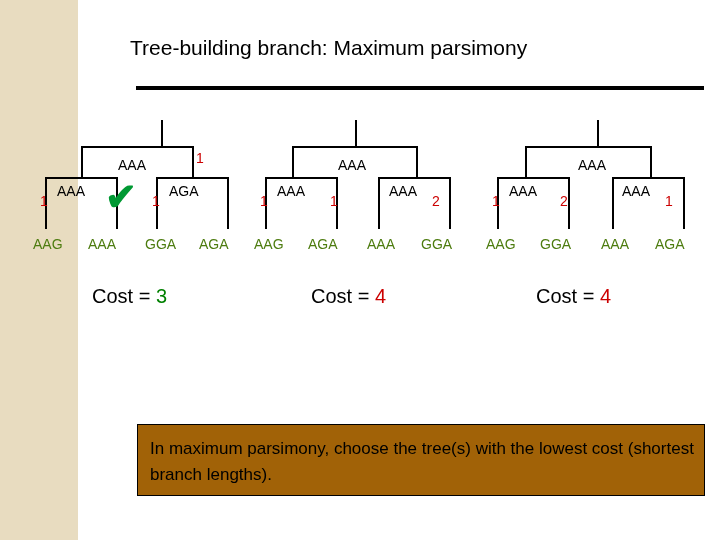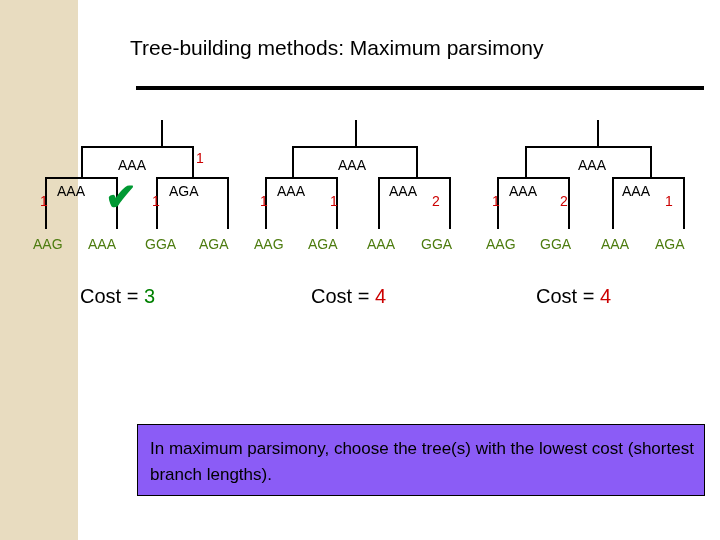--- a/index.html
+++ b/index.html
@@ -10,29 +10,29 @@
   .tree{position:absolute;}
   .hline{position:absolute;background:#000;height:2px;}
   .vline{position:absolute;background:#000;width:2px;}
   .lbl{position:absolute;font-size:14px;color:#000;white-space:nowrap;}
   .num{position:absolute;font-size:14px;color:#cc0000;white-space:nowrap;}
   .leaf{position:absolute;font-size:14px;color:#4d7c0f;white-space:nowrap;}
   .cost{position:absolute;font-size:20px;color:#000;white-space:nowrap;}
   .cost .v{color:#008000;}
   .cost .vr{color:#cc0000;}
   #check{position:absolute;left:105px;top:178px;font-size:38px;color:#009933;font-weight:bold;line-height:1;}
-  #note{position:absolute;left:137px;top:424px;width:566px;height:70px;border:1px solid #000;background:#8b5cf6;}
+  #note{position:absolute;left:137px;top:424px;width:566px;height:70px;border:1px solid #000;background:#a16207;}
   #note p{margin:0;padding:11px 10px 0 12px;font-size:17px;line-height:26px;color:#000;}
 </style>
 </head>
 <body>
 
 <div id="left-band"></div>
 
-<div id="title">Tree-building methods: Maximum parsimony</div>
+<div id="title">Tree-building branch: Maximum parsimony</div>
 <div id="title-rule"></div>
 
 <div class="tree">
 
   <div class="vline" style="left:161px;top:120px;height:28px;"></div>
 
   <div class="hline" style="left:81px;top:146px;width:112px;"></div>
 
   <div class="vline" style="left:81px;top:146px;height:32px;"></div>
 
@@ -53,21 +53,21 @@
   <div class="lbl" style="left:169px;top:183px;">AGA</div>
   <div class="num" style="left:152px;top:193px;">1</div>
 
   <div class="leaf" style="left:33px;top:236px;">AAG</div>
   <div class="leaf" style="left:88px;top:236px;">AAA</div>
   <div class="leaf" style="left:145px;top:236px;">GGA</div>
   <div class="leaf" style="left:199px;top:236px;">AGA</div>
 
   <div id="check">✔</div>
 
-  <div class="cost" style="left:80px;top:285px;">
+  <div class="cost" style="left:92px;top:285px;">
     <span>Cost =</span>
     <span class="v">3</span>
   </div>
 </div>
 
 <div class="tree">
   <div class="vline" style="left:355px;top:120px;height:28px;"></div>
   <div class="hline" style="left:292px;top:146px;width:125px;"></div>
   <div class="vline" style="left:292px;top:146px;height:32px;"></div>
   <div class="vline" style="left:416px;top:146px;height:32px;"></div>

